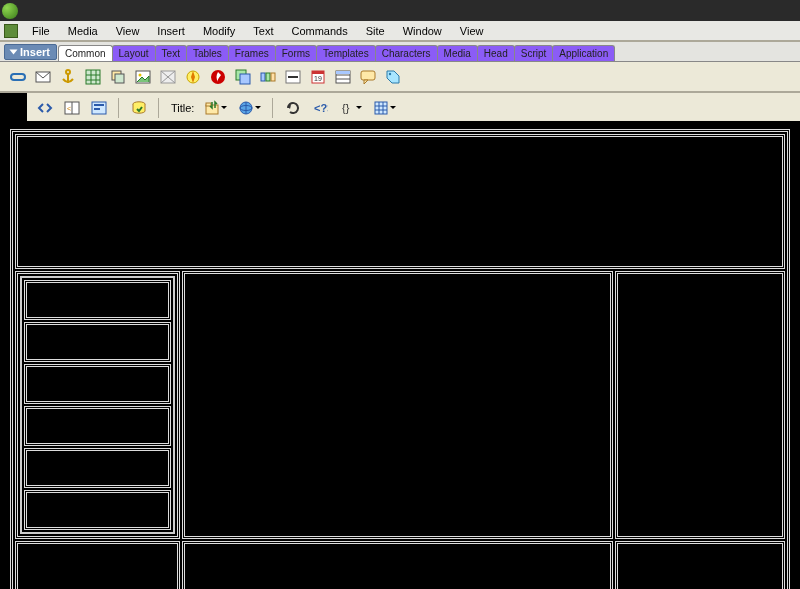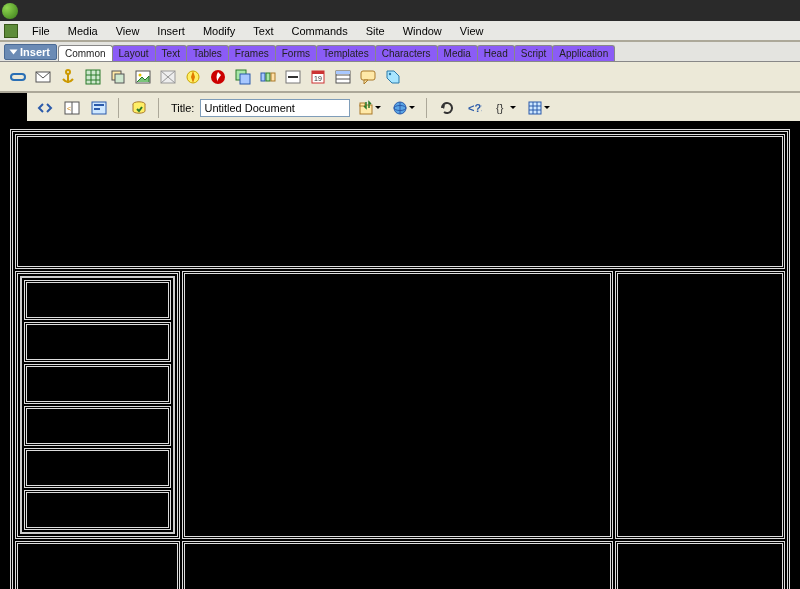--- a/index.html
+++ b/index.html
@@ -347,21 +347,20 @@
   <div class="sep"></div>
   <div class="tool-btn">
       <svg viewBox="0 0 16 16">
         <ellipse cx="8" cy="4" rx="6" ry="2.2" fill="#ffef66" stroke="#aa7a2a"></ellipse>
         <path d="M2 4 v7 a6 2.2 0 0 0 12 0 v-7" fill="#ffef66" stroke="#aa7a2a"></path>
         <polyline points="6,9 8,11 11,7" fill="none" stroke="#2a7a2a" stroke-width="2"></polyline>
       </svg>
     </div>
   <div class="sep"></div>
   <span class="title-label">Title:</span>
-  <input class="title-input" value="Untitled Document" style="">
   <div class="tool-btn" style="width:30px">
       <svg viewBox="0 0 16 16">
         <rect x="2" y="5" width="12" height="9" fill="#ffe9a8" stroke="#aa7a2a"></rect>
         <rect x="2" y="3" width="5" height="3" fill="#ffe9a8" stroke="#aa7a2a"></rect>
         <polyline points="8,2 8,8 6,6" fill="none" stroke="#2a7a2a" stroke-width="1.5"></polyline>
         <polyline points="11,8 11,2 13,4" fill="none" stroke="#2a7a2a" stroke-width="1.5"></polyline>
       </svg>
       <span class="drop"></span>
     </div>
   <div class="tool-btn" style="width:30px">

